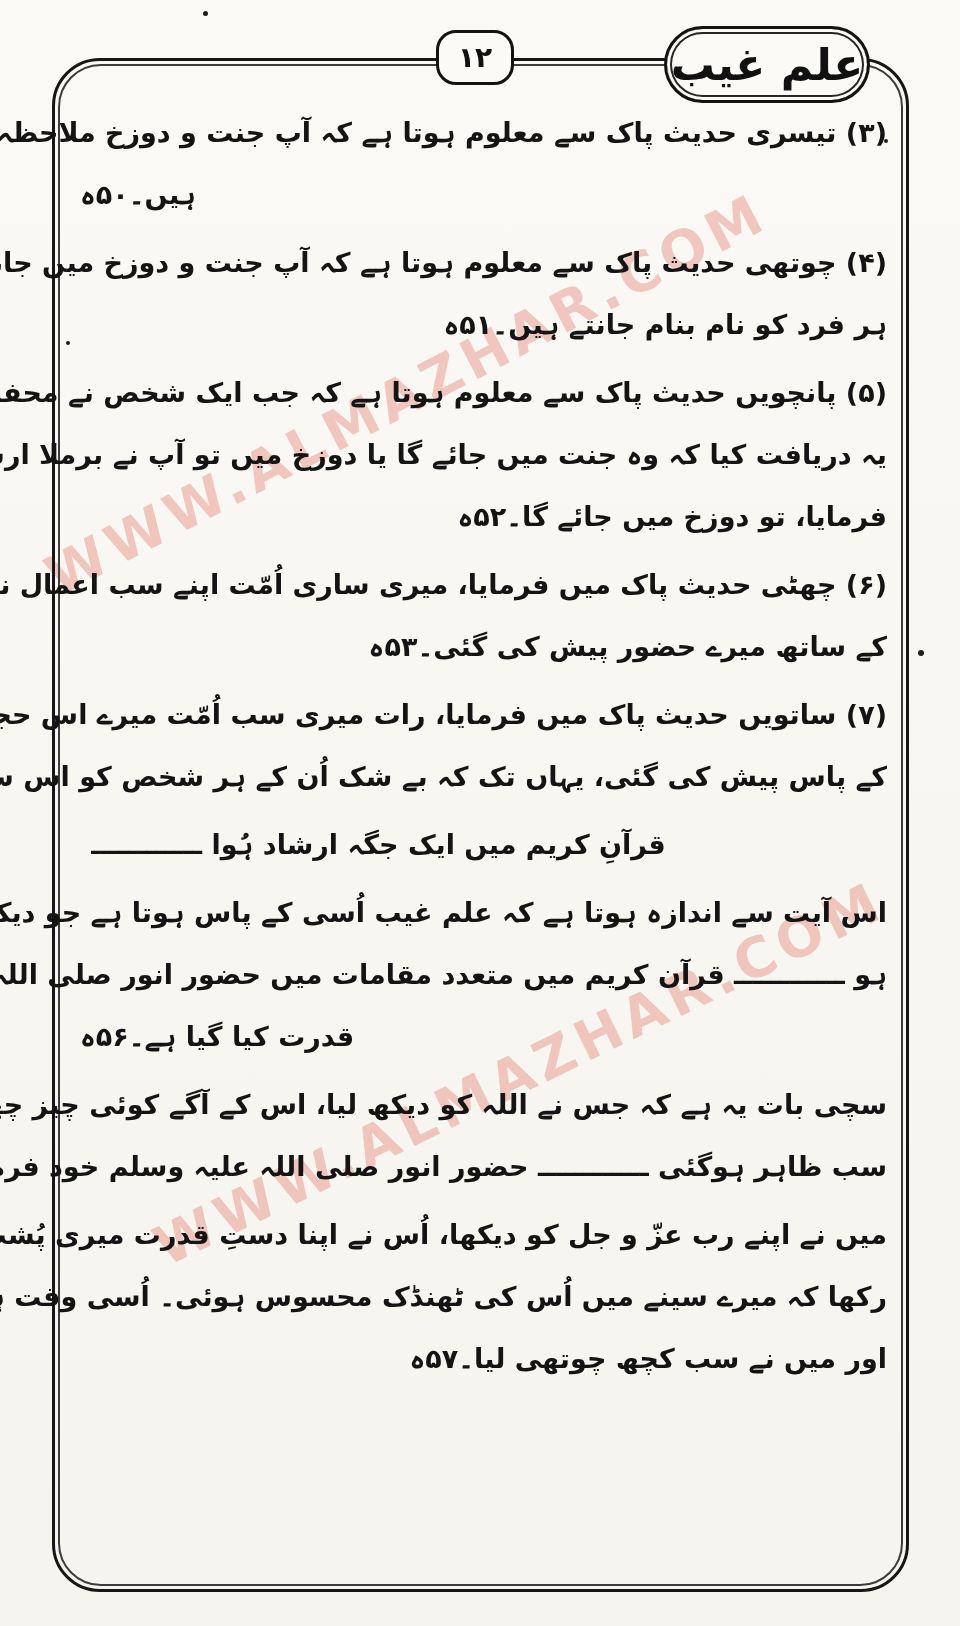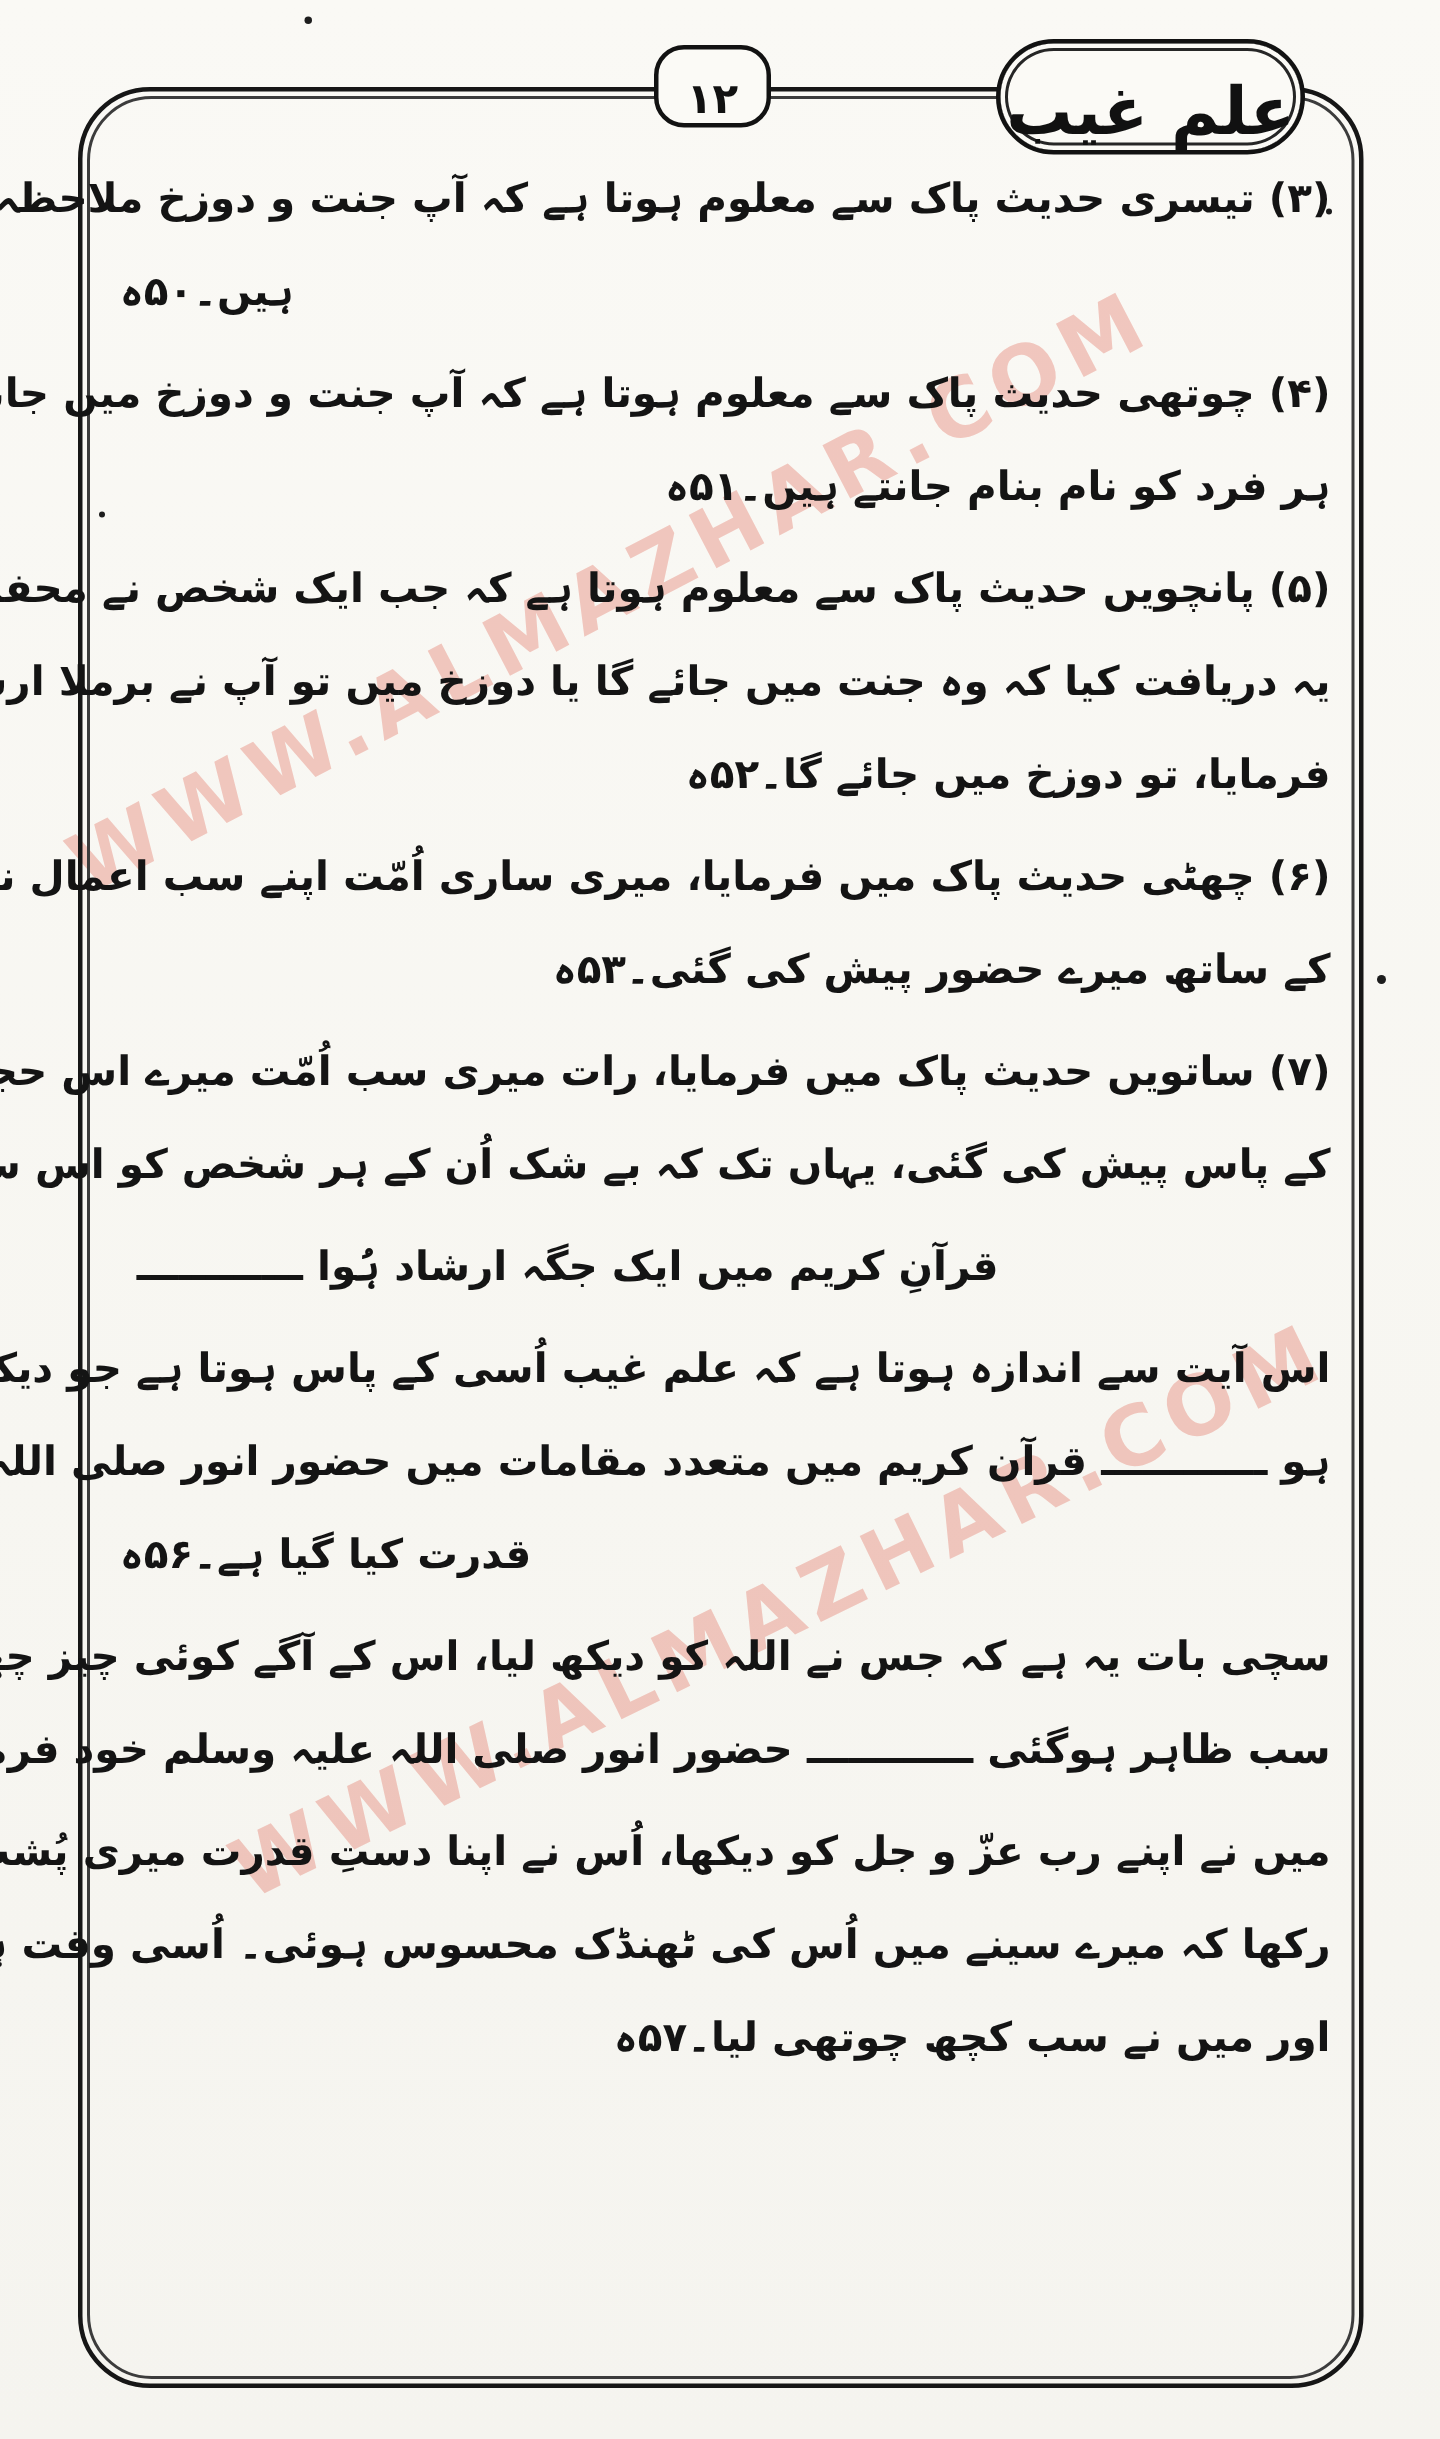--- a/index.html
+++ b/index.html
@@ -47,21 +47,21 @@
     border-radius: 43px;
   }
 
   
   .pill {
     position: absolute;
     background: #fbfaf6;
     border: 3px solid #121212;
     box-sizing: border-box;
     display: flex;
-    align-items: flex-end;
+    align-items: center;
     justify-content: center;
     font-weight: bold;
     color: #111;
     z-index: 5;
     direction: rtl;
   }
   .pill-num {
     left: 436px; top: 30px;
     width: 78px; height: 55px;
     border-radius: 20px;

